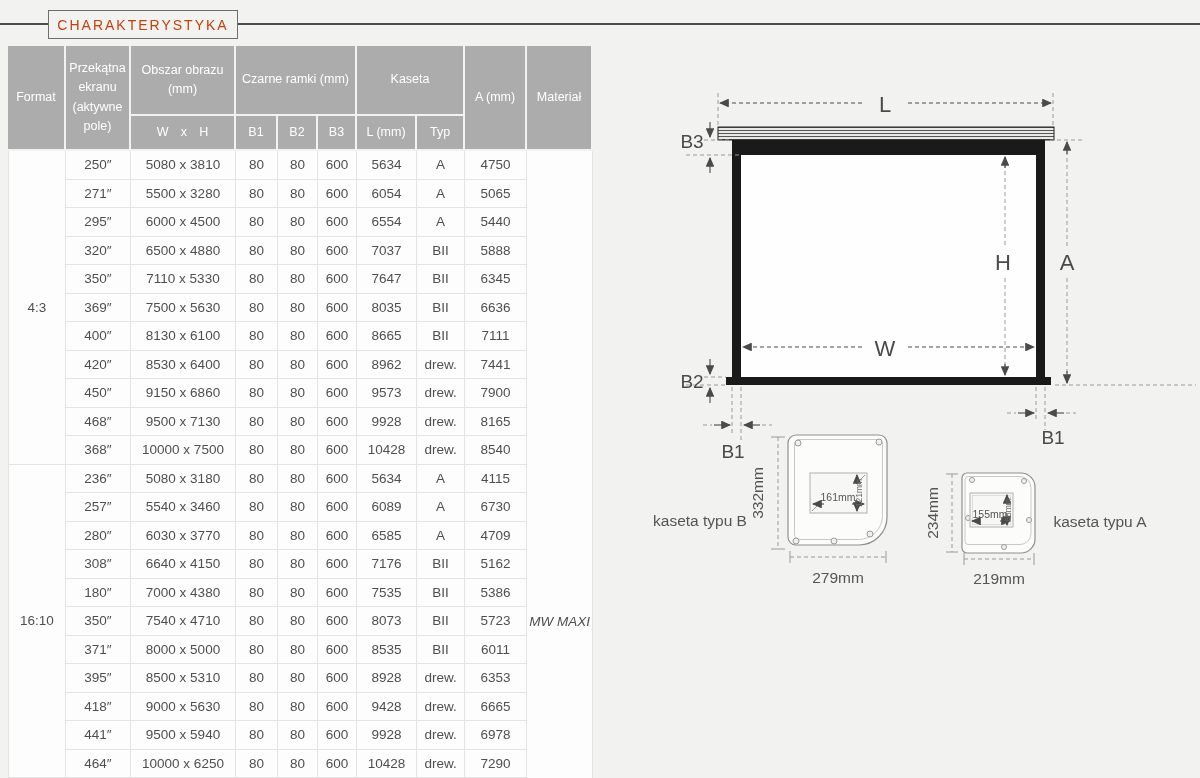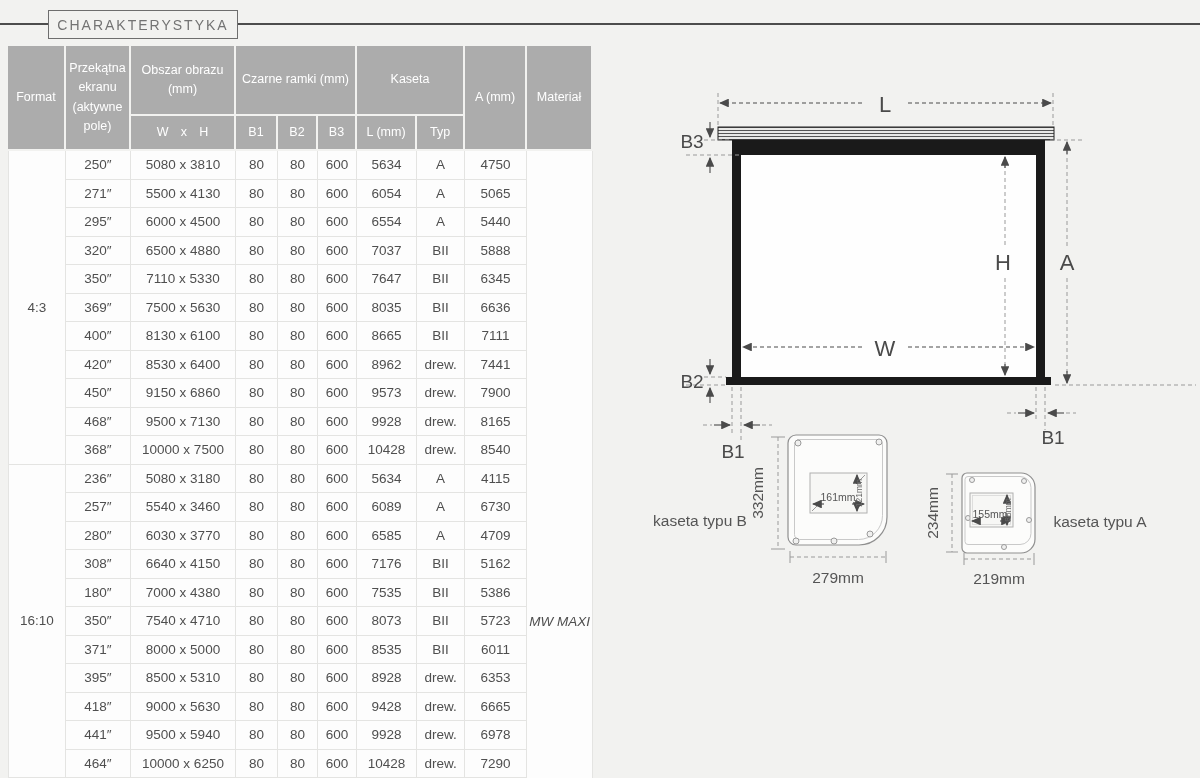--- a/index.html
+++ b/index.html
@@ -3,21 +3,21 @@
 <meta charset="utf-8">
 <style>
   html,body{margin:0;padding:0;width:1200px;height:778px;overflow:hidden;
     background:#f2f2f0;font-family:"Liberation Sans",sans-serif;}
   .page{position:relative;width:1200px;height:778px;}
 
   
   .rule{position:absolute;left:0;top:23px;width:1200px;height:2px;background:#4d4d4d;}
   .title-box{position:absolute;left:48px;top:10px;width:188px;height:27px;background:#f2f2f0;
     border:1px solid #6e6e6e;display:flex;align-items:center;justify-content:center;
-    color:#737373;font-size:14px;letter-spacing:2px;}
+    color:#c2410c;font-size:14px;letter-spacing:2px;}
 
   
   table.spec{position:absolute;left:8px;top:46px;width:585px;table-layout:fixed;
     border-collapse:separate;border-spacing:0;}
   table.spec thead th{background:#acacac;color:#fff;font-weight:400;font-size:12.5px;
     border-right:2px solid #f2f2f0;border-bottom:2px solid #f2f2f0;
     padding:1px 2px;line-height:1.55;text-align:center;vertical-align:middle;}
   table.spec tr.h1 th{height:66px;}
   table.spec tr.h2 th{height:31px;margin-top:12px;}
   th.wxh{word-spacing:0.7em;}
@@ -93,21 +93,21 @@
           <td>80</td>
           <td>80</td>
           <td>600</td>
           <td>5634</td>
           <td>A</td>
           <td>4750</td>
           <td class="mat" rowspan="11"></td>
         </tr>
         <tr>
           <td>271″</td>
-          <td>5500 x 4130</td>
+          <td>5500 x 3280</td>
           <td>80</td>
           <td>80</td>
           <td>600</td>
           <td>6054</td>
           <td>A</td>
           <td>5065</td>
         </tr>
         <tr>
           <td>295″</td>
           <td>6000 x 4500</td>

